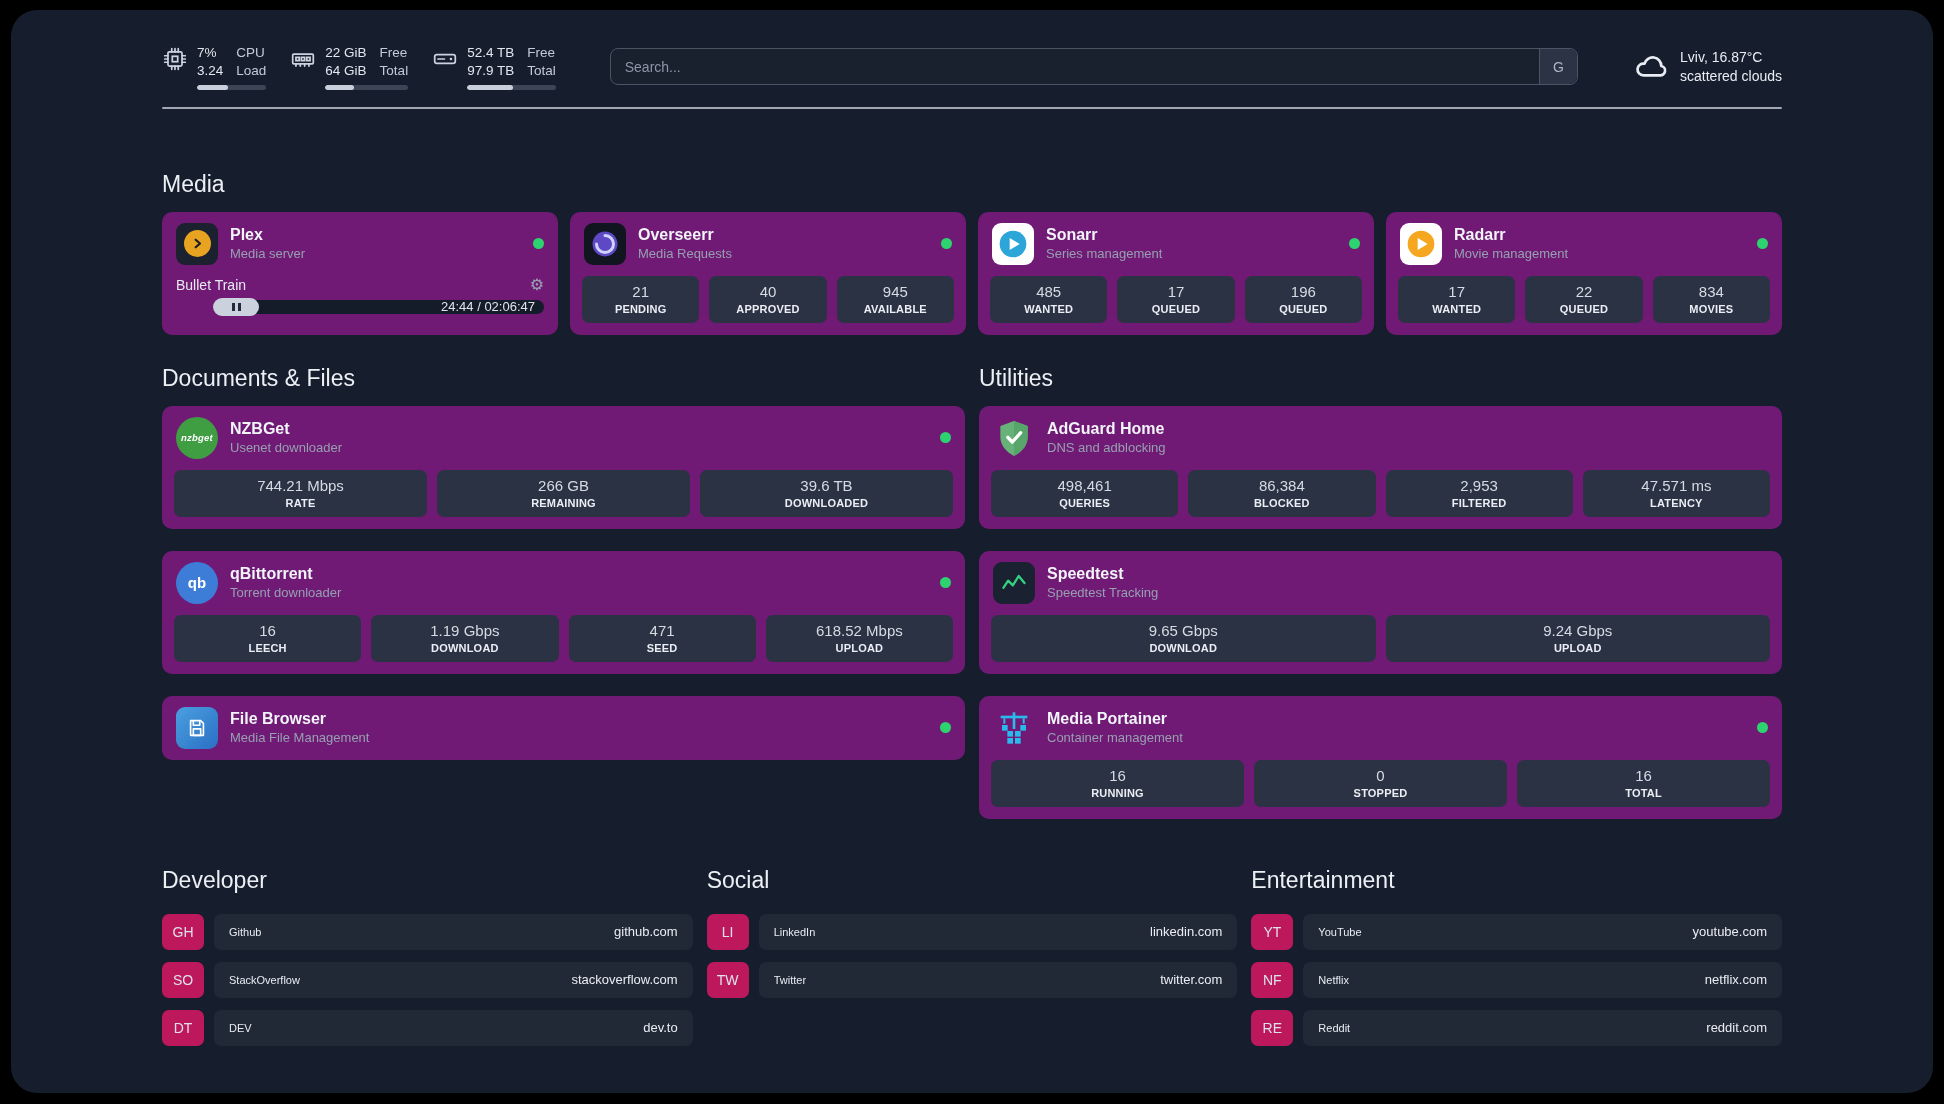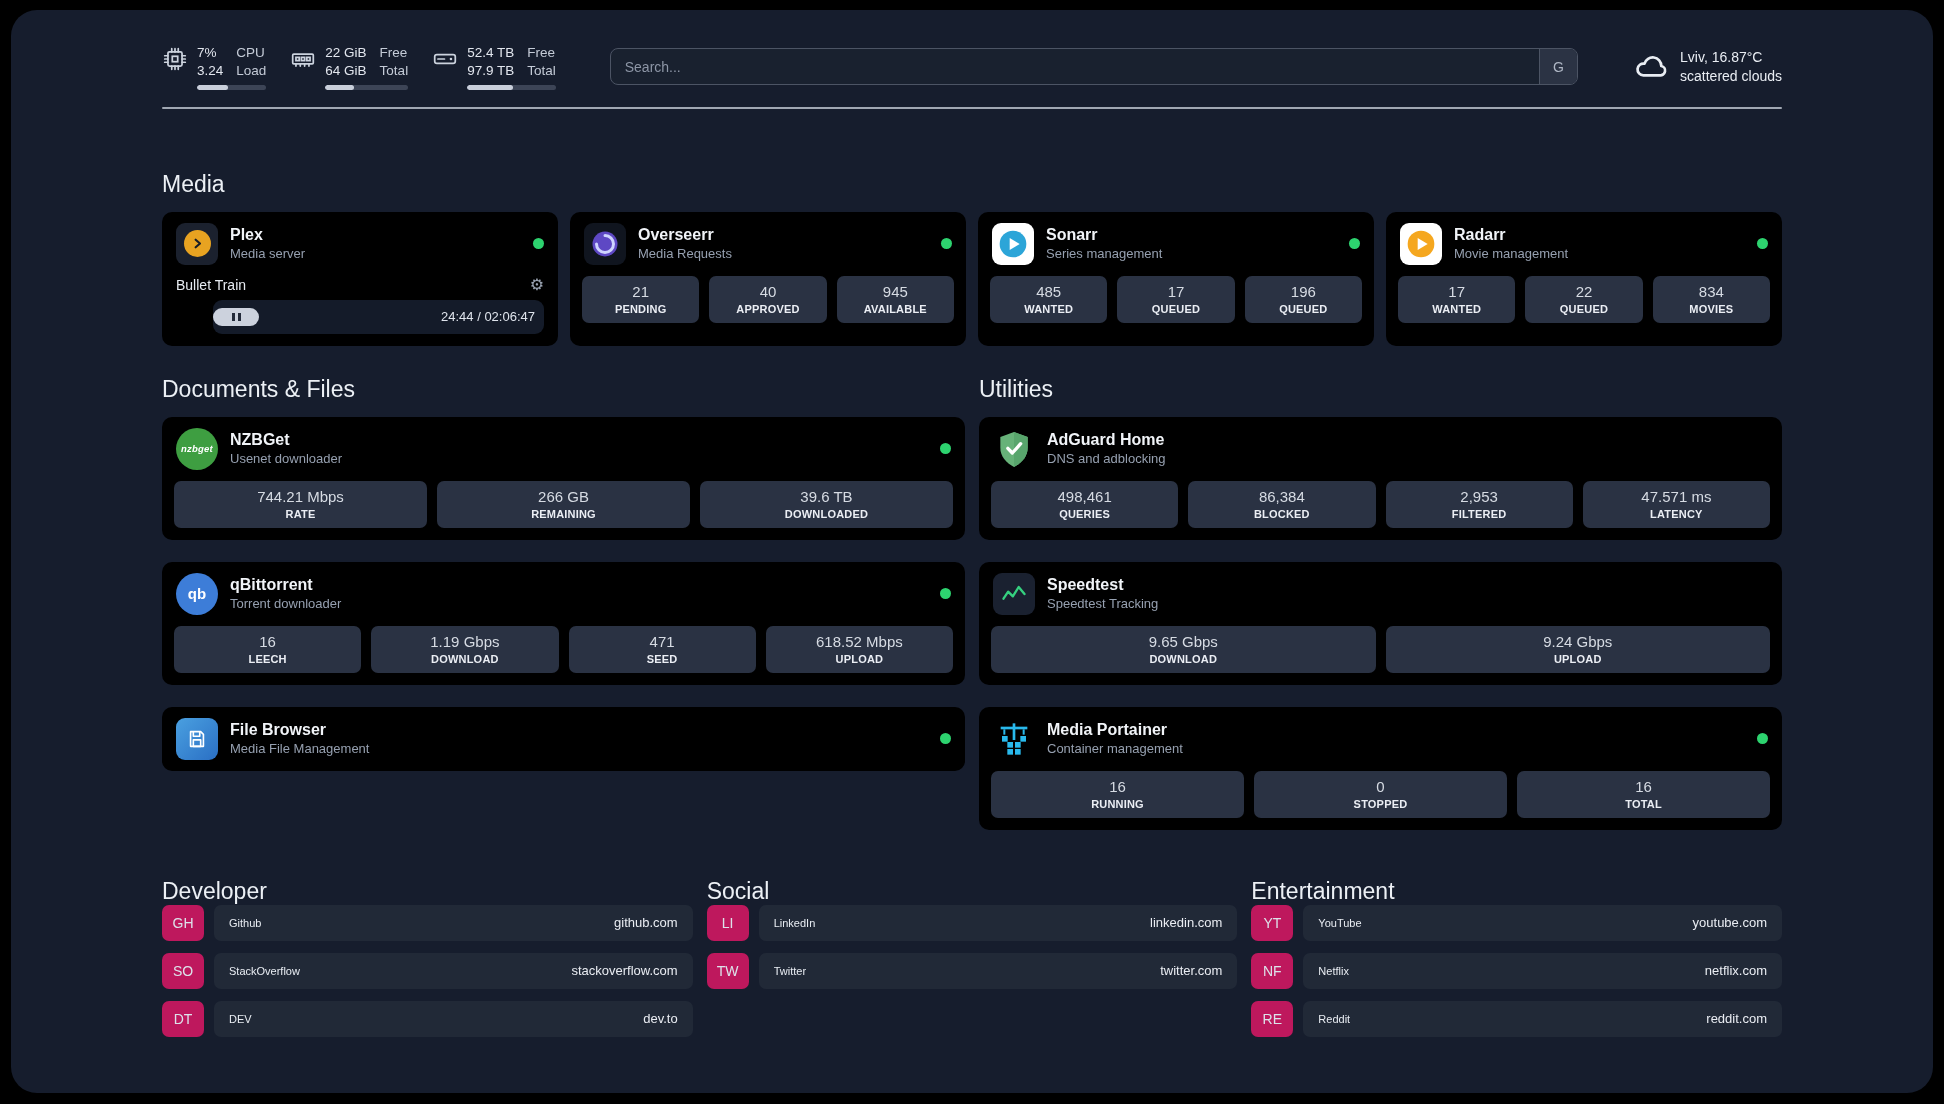--- a/index.html
+++ b/index.html
@@ -26,50 +26,50 @@
   .weather { display:flex; align-items:center; gap:10px; }
   .weather-text { font-size:14px; color:#e9edf3; line-height:1.32; }
 
   .divider { height:2px; background:#cfd5df; opacity:.75; border-radius:1px; margin-top:17px; }
 
   
   .section-title { font-size:23px; font-weight:400; color:#ecf0f5; }
   .media-title { margin:62px 0 14px; }
   .media-grid { display:grid; grid-template-columns:repeat(4,1fr); gap:12px; }
 
-  .card { background:#000000; border-radius:10px; cursor:pointer; }
+  .card { background:#701a75; border-radius:10px; cursor:pointer; }
   .card-header { display:flex; align-items:center; gap:12px; padding:11px 14px; }
   .app-icon { width:42px; height:42px; border-radius:9px; flex:none; display:flex; align-items:center; justify-content:center; overflow:hidden; }
   .app-name { font-size:16px; font-weight:600; color:#f1f4f8; }
   .app-sub { font-size:13px; color:#96a0b0; margin-top:2px; }
   .status-dot { width:11px; height:11px; border-radius:50%; background:#2dd36f; margin-left:auto; flex:none; }
 
   .tiles { display:flex; gap:10px; padding:0 12px 12px; }
   .tile { flex:1; background:#2a3243; border-radius:7px; text-align:center; padding:7px 4px 8px; }
   .tile-value { font-size:15px; color:#d6dbe3; }
   .tile-label { font-size:11px; font-weight:700; color:#ebeef4; margin-top:3px; letter-spacing:.2px; }
 
   
   .player { padding:1px 14px 12px; }
   .player-top { display:flex; align-items:center; justify-content:space-between; margin-bottom:7px; }
   .player-track { font-size:14px; color:#e7ebf1; }
   .gear { color:#9aa3b2; font-size:16px; cursor:pointer; line-height:1; }
-  .player-bar { height:34px; background:#141b29; border-radius:9px; display:flex; align-items:center;margin-left:37px; }
+  .player-bar { height:14px; background:#141b29; border-radius:9px; display:flex; align-items:center;margin-left:37px; }
   .pause-pill { width:46px; height:18px; border-radius:9px; background:#ccd2dd; display:flex; align-items:center; justify-content:center; gap:3px; cursor:pointer; flex:none; }
   .pause-pill i { display:block; width:3px; height:8px; background:#232b3a; }
   .player-time { margin-left:auto; font-size:13px; color:#dfe4ec; padding-right:9px; }
 
   .two-col { display:grid; grid-template-columns:1fr 1fr; gap:14px; margin-top:30px; align-items:start; }
   .col-title { margin-bottom:14px; }
   .col .card { margin-bottom:22px; }
   .col .card:last-child { margin-bottom:0; }
 
   
   .bookmarks { display:grid; grid-template-columns:repeat(3,1fr); gap:14px; margin-top:48px; }
-  .bm-title { margin-bottom:0; }
+  .bm-title { margin-bottom:20px; }
   .bm-row { display:flex; gap:10px; margin-bottom:12px; cursor:pointer; }
   .bm-abbr { width:42px; height:36px; background:#be185d; border-radius:7px; display:flex; align-items:center; justify-content:center; font-size:14px; color:#dde2ea; flex:none; }
   .bm-pill { flex:1; height:36px; background:#212937; border-radius:7px; display:flex; align-items:center; justify-content:space-between; padding:0 15px; }
   .bm-name { font-size:11px; color:#e9edf3; }
   .bm-url { font-size:13px; color:#eaedf3; }
 
   
   .icon-plex { background:#1b212e; }
   .plex-circle { width:27px; height:27px; border-radius:50%; background:#e8a321; display:flex; align-items:center; justify-content:center; }
   .icon-overseerr { background:#10151f; }

